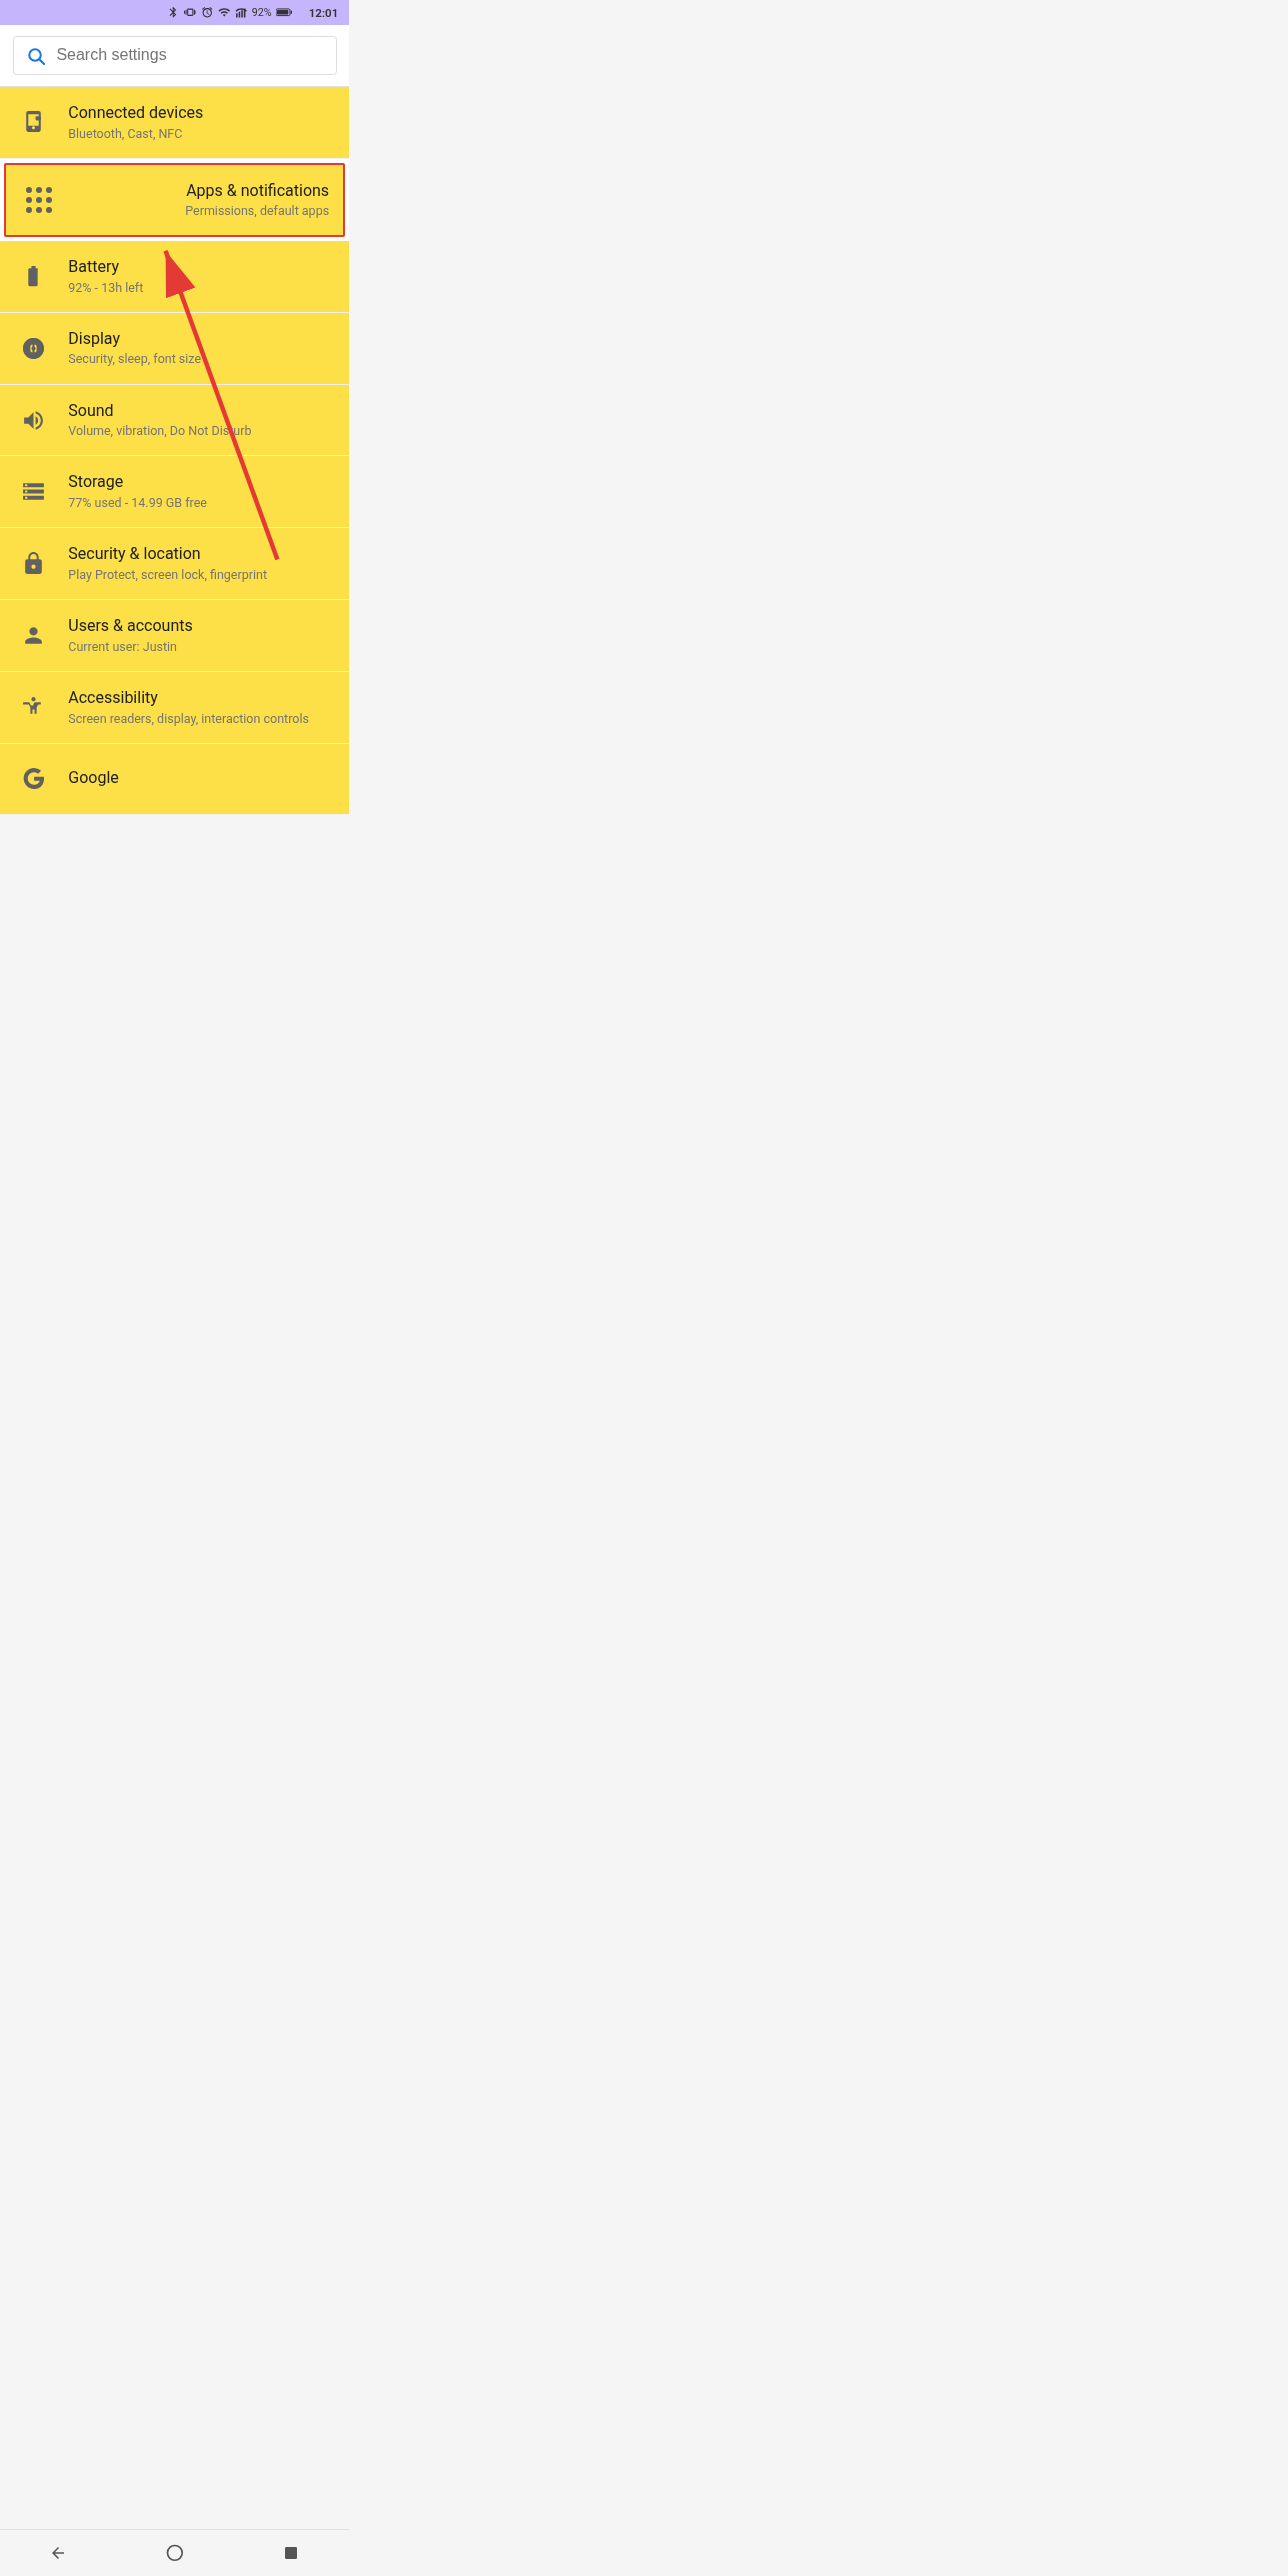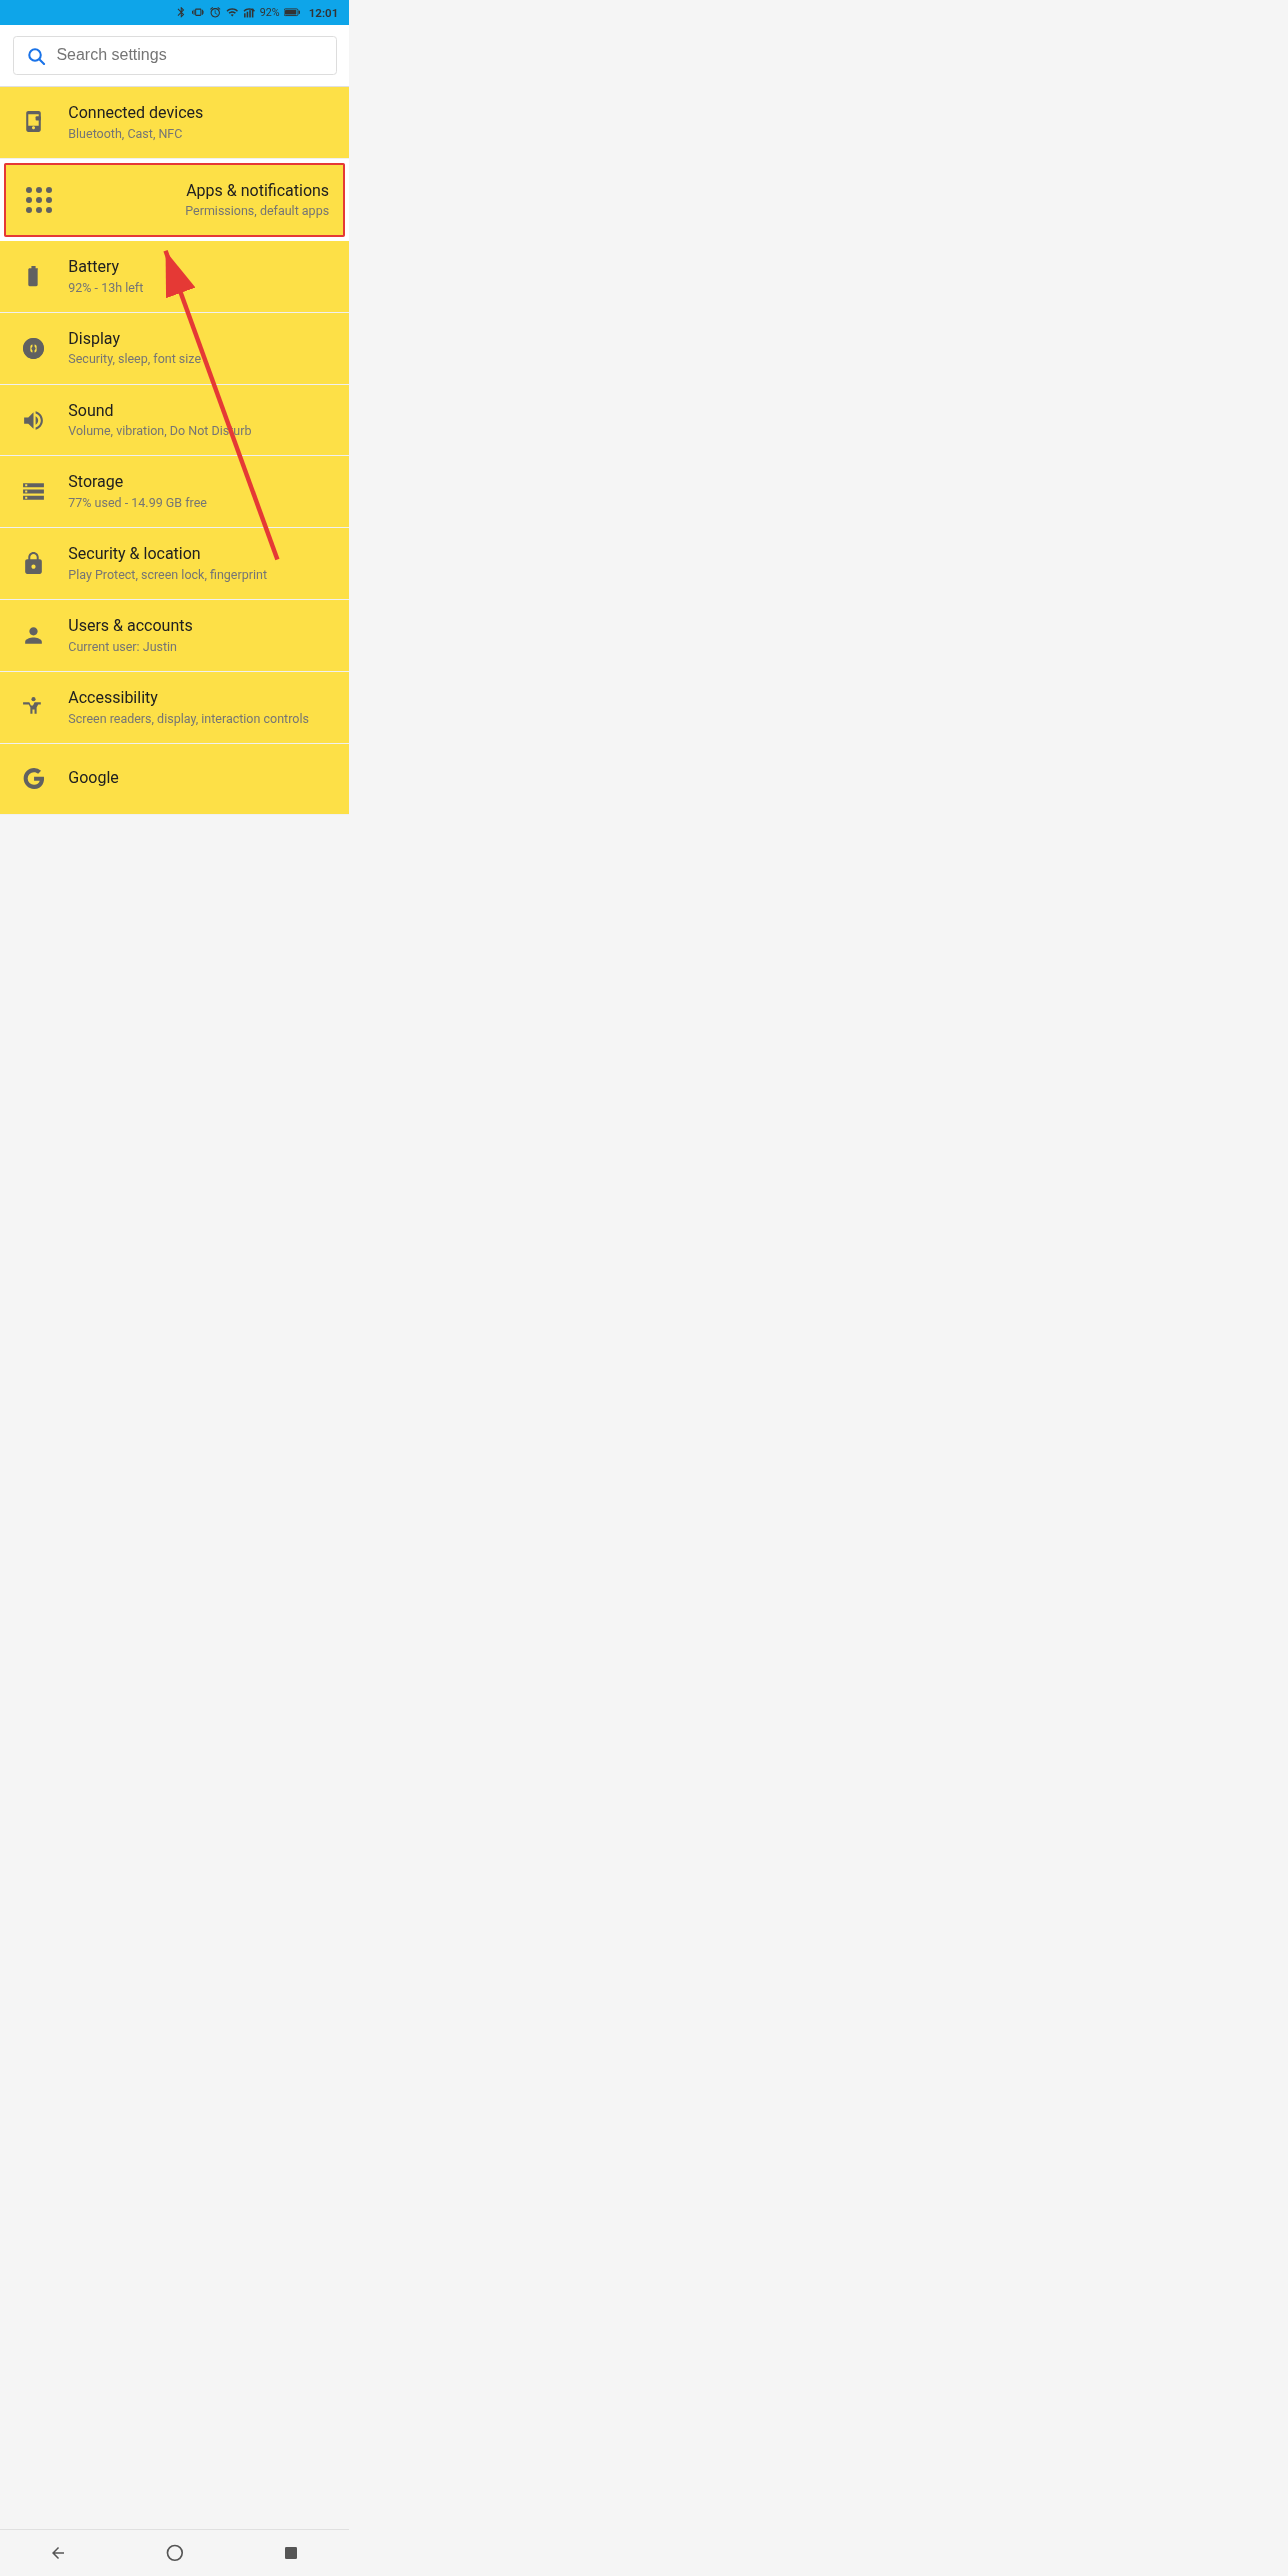--- a/index.html
+++ b/index.html
@@ -8,40 +8,40 @@
       width: 349px;
       min-height: 698px;
       background: #f5f5f5;
       font-family: 'Roboto', Arial, sans-serif;
       overflow-x: hidden;
       position: relative;
     }
 
     
     .status-bar {
-      background: #0ea5e9;
+      background: #c4b5fd;
       height: 25px;
       display: flex;
       align-items: center;
       justify-content: flex-end;
       padding: 0 10.7px;
       gap: 5.4px;
     }
 
     .status-bar-icons {
       display: flex;
       align-items: center;
       gap: 4.5px;
     }
 
     .status-time {
       font-size: 11.6px;
       font-weight: 600;
       color: #333;
-      margin-left: 4px;
+      margin-left: 12px;
     }
 
     .status-battery {
       font-size: 10.7px;
       color: #333;
     }
 
     
     .search-bar-container {
       background: #fff;

